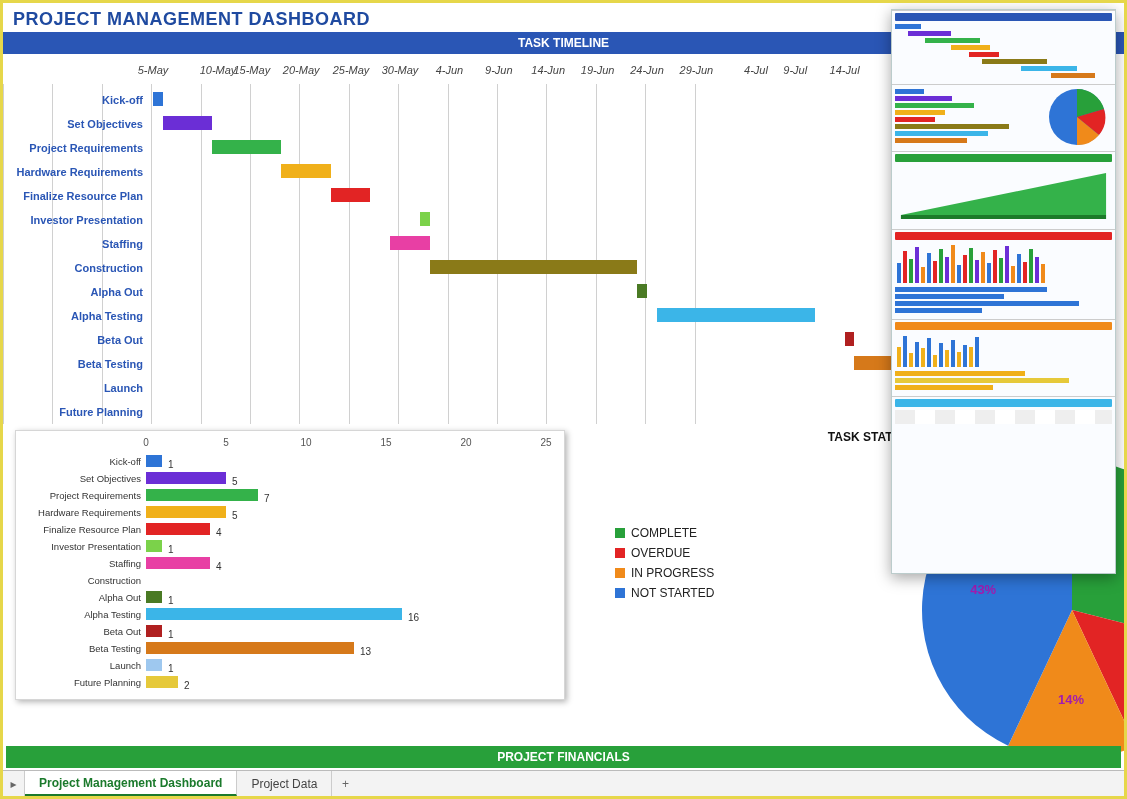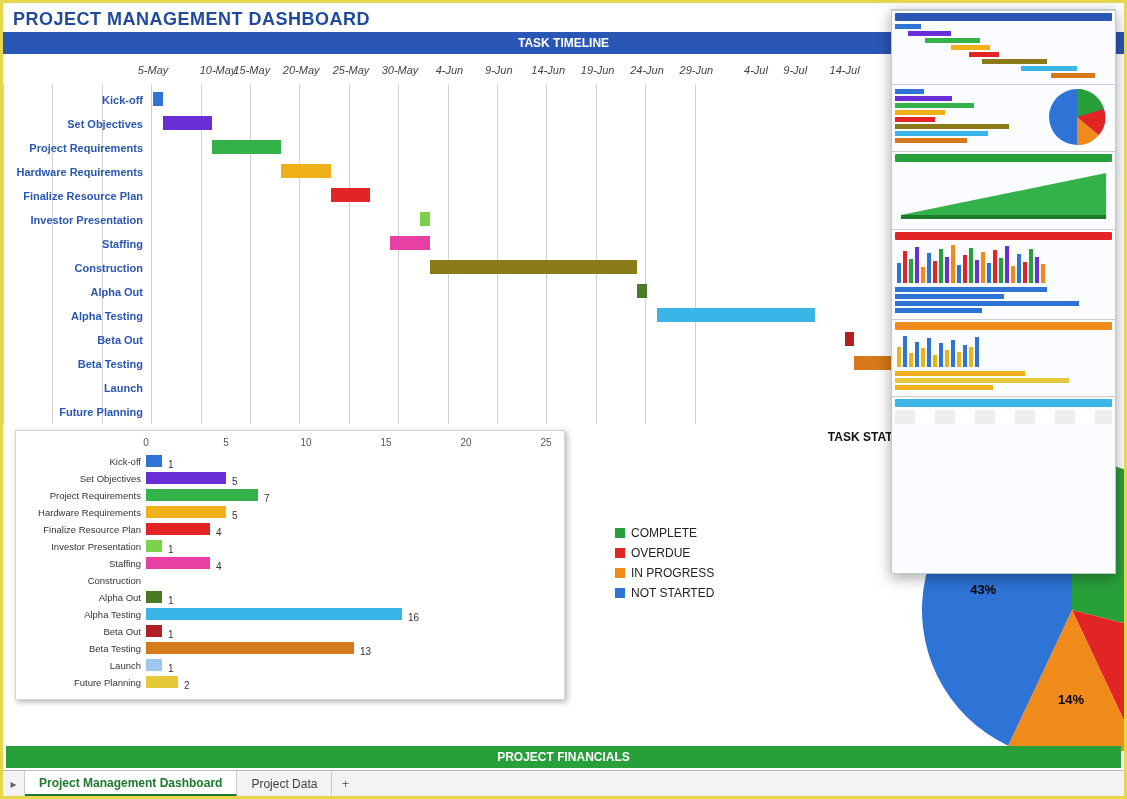--- a/index.html
+++ b/index.html
@@ -174,21 +174,21 @@
 }
 .pie-wrap {
   position: absolute;
   right: -120px;
   top: 20px;
   width: 320px;
   height: 320px;
 }
 .pie-label {
   position: absolute;
-  color: #000000;
+  color: #a21caf;
   font-size: 13px;
   font-weight: bold;
 }
 
 
 .thumb {
   position: absolute;
   top: 6px; right: 8px;
   width: 225px;
   height: 565px;

